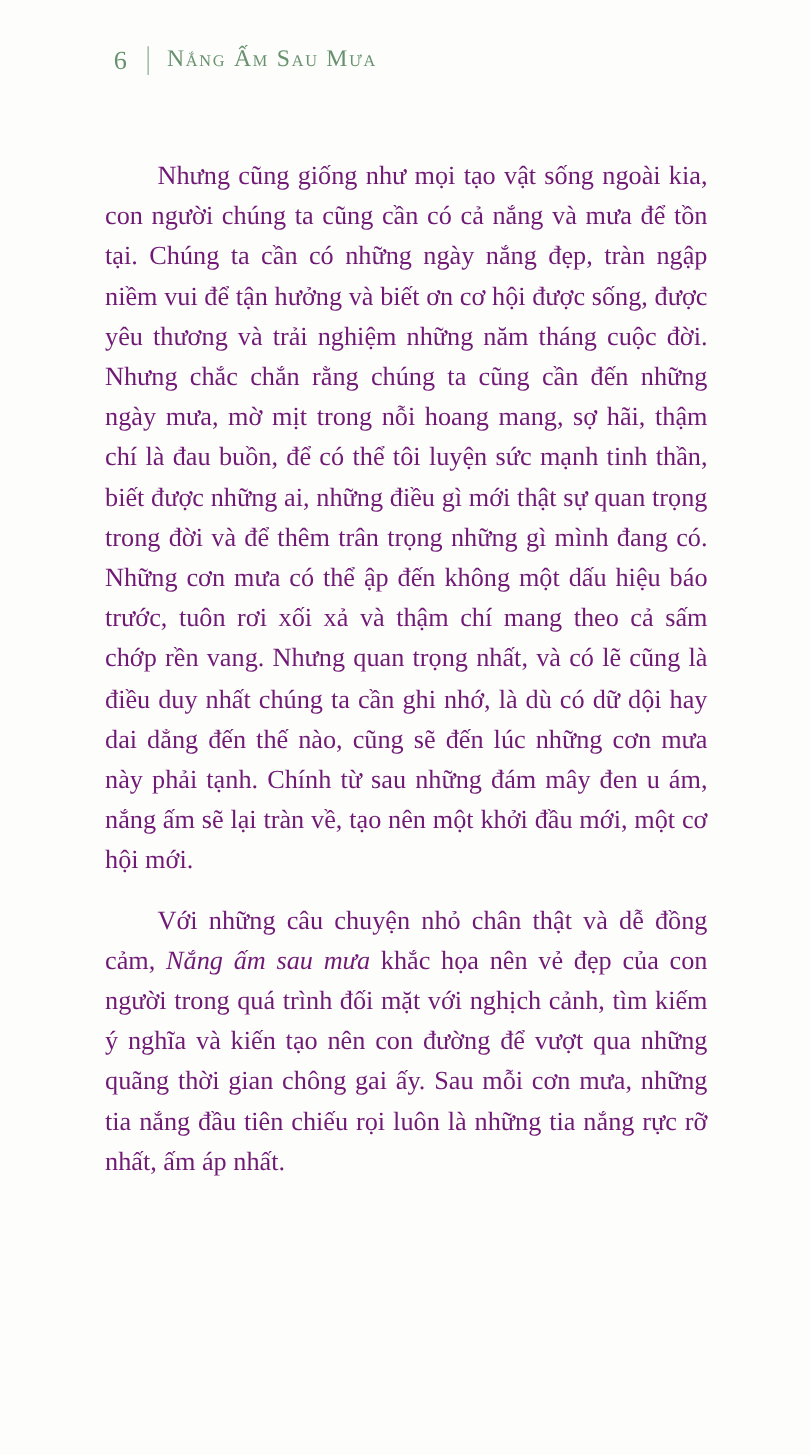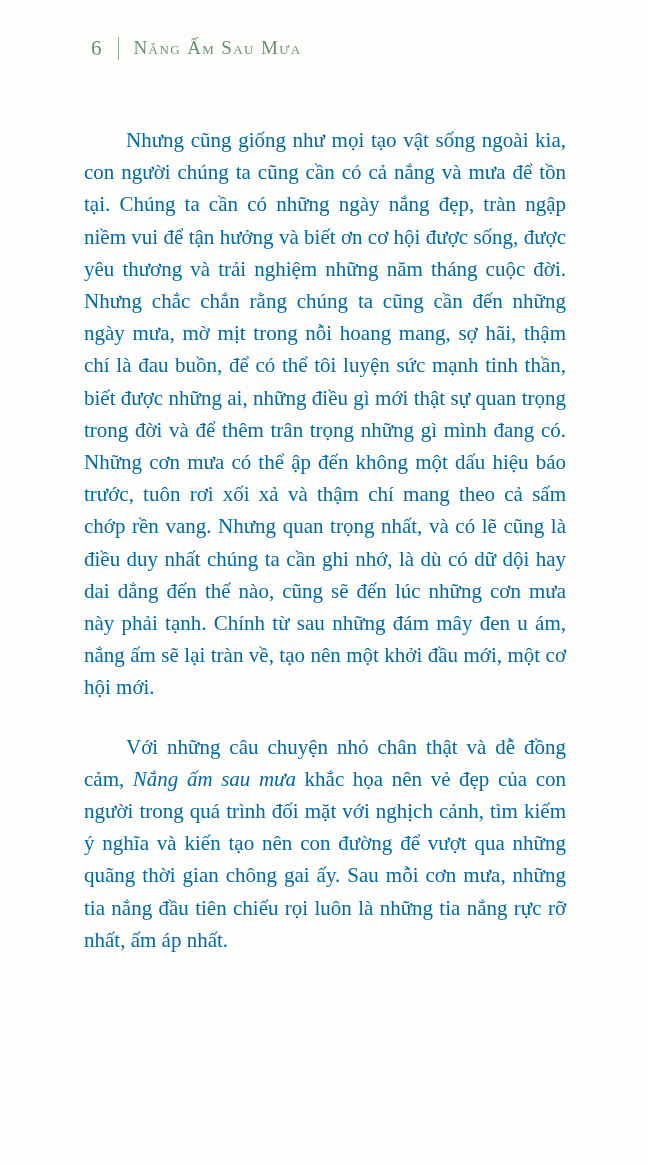--- a/index.html
+++ b/index.html
@@ -41,32 +41,32 @@
     font-variant-caps: small-caps;
     font-size: 19px;
     letter-spacing: 1.4px;
     line-height: 24px;
   }
   .body-text {
     position: absolute;
     top: 124px;
     left: 84px;
     width: 482px;
-    color: #0369a1;
+    color: #701a75;
     font-size: 21px;
     line-height: 32.2px;
     text-align: justify;
     text-justify: inter-word;
   }
   .para {
     margin: 0;
     text-indent: 42px;
   }
   .para + .para {
-    margin-top: 27px;
+    margin-top: 16px;
   }
   .book-title-italic {
     font-style: italic;
   }
 </style>
 </head>
 <body>
 
 <div class="page">
 

